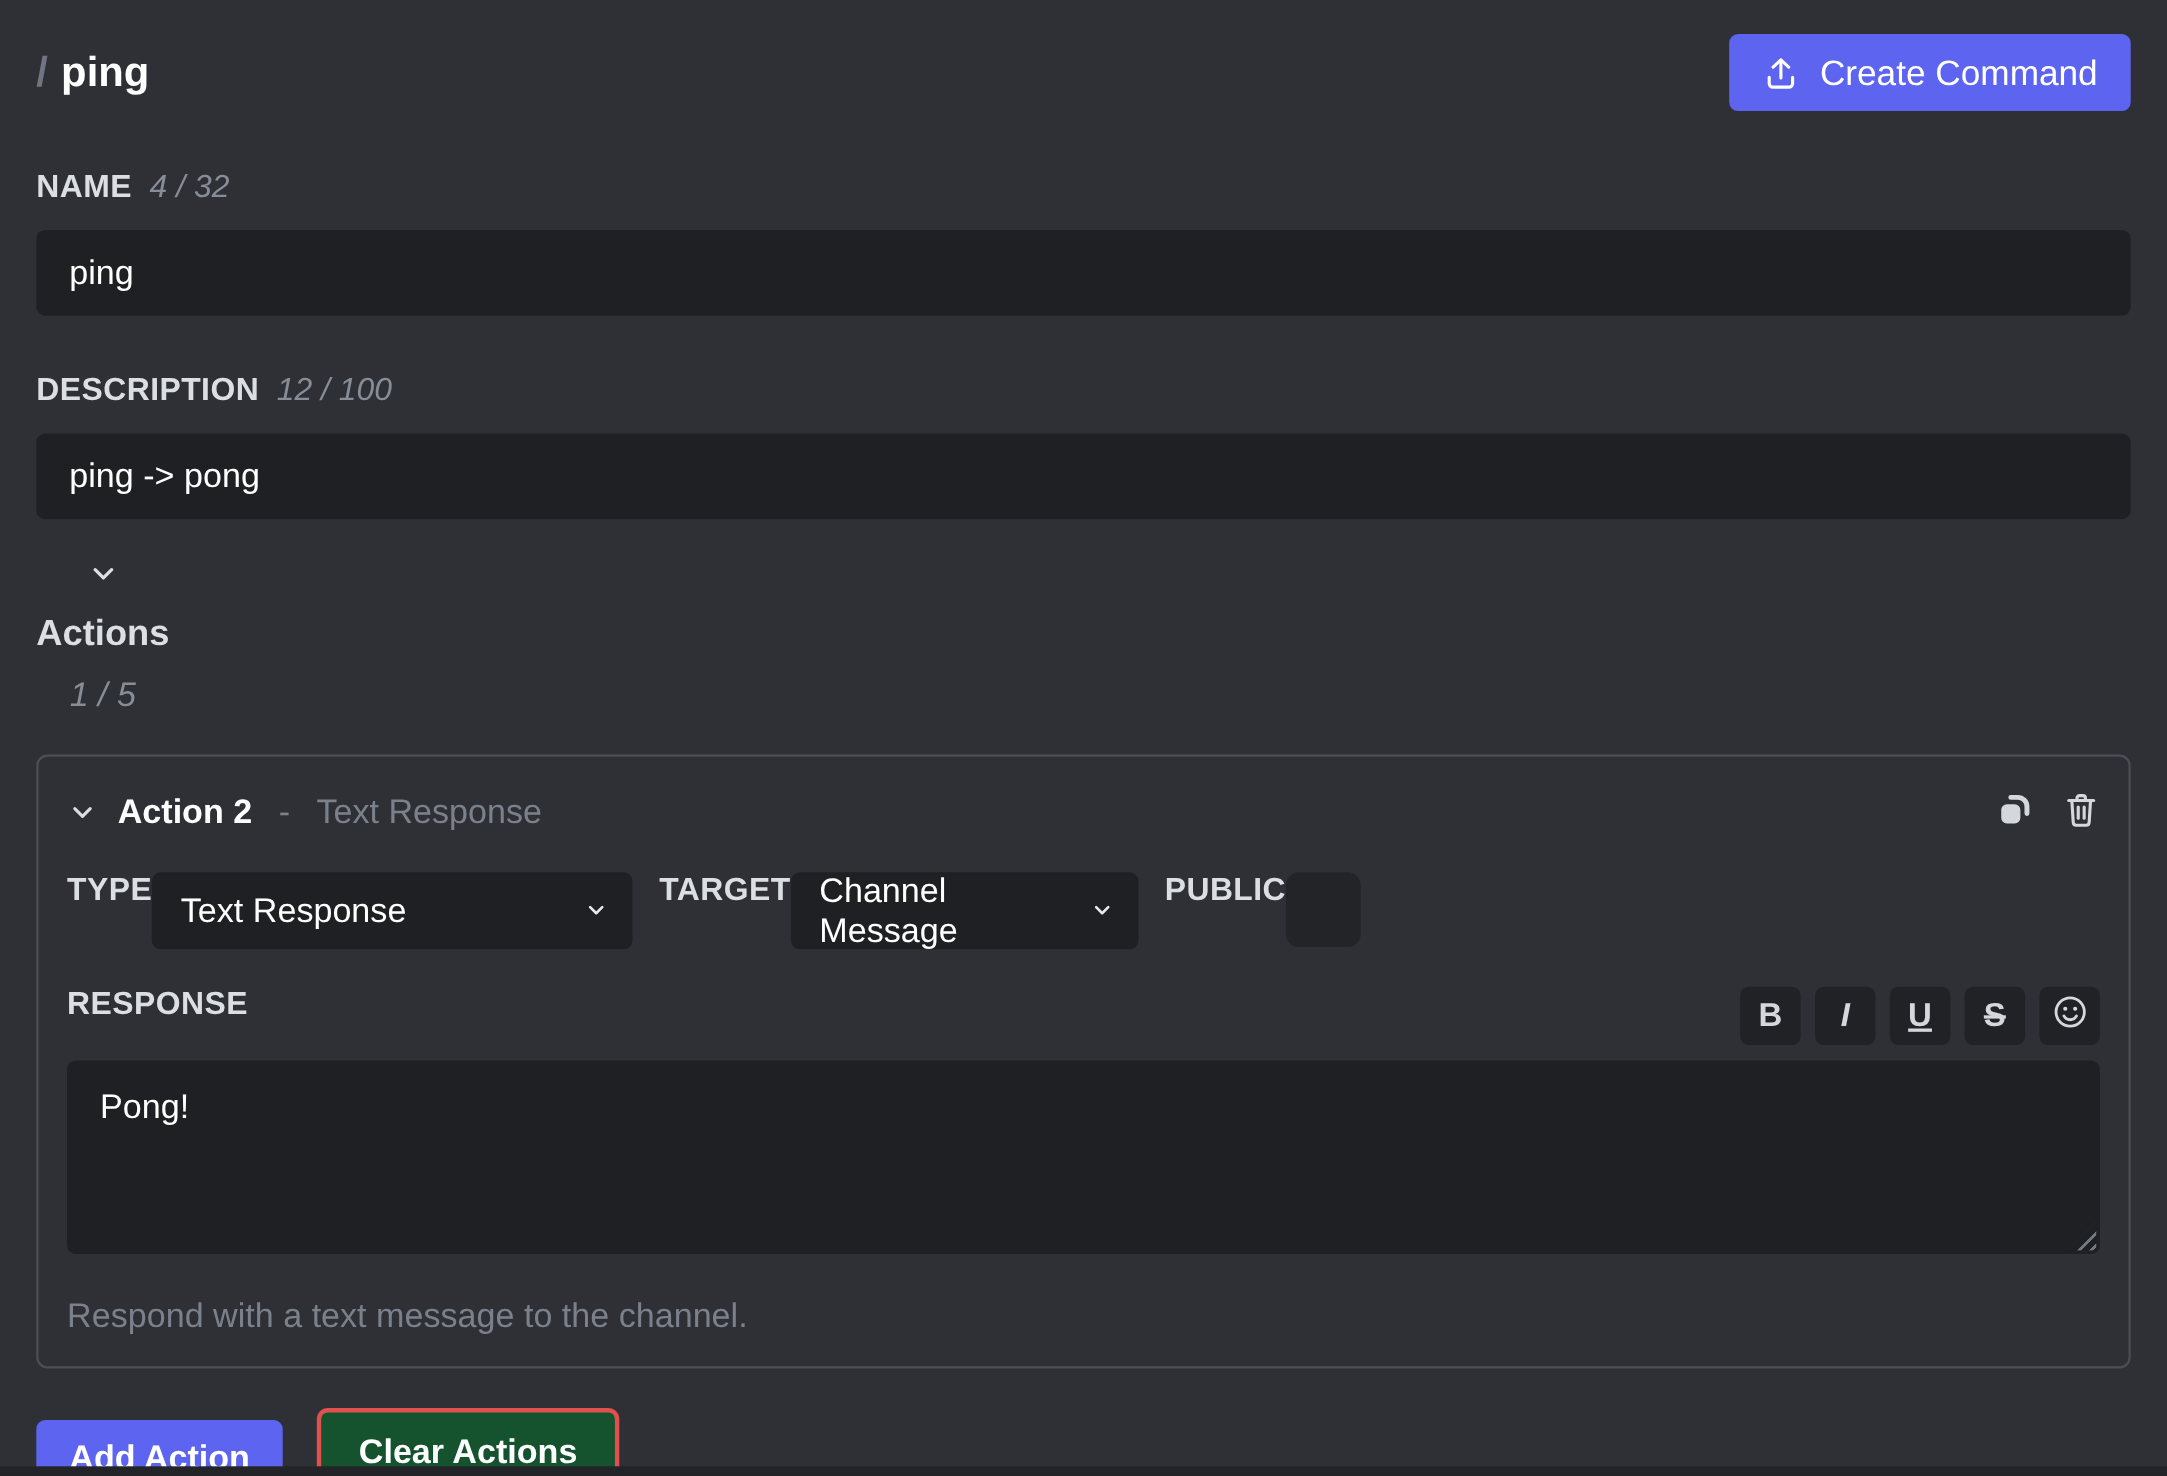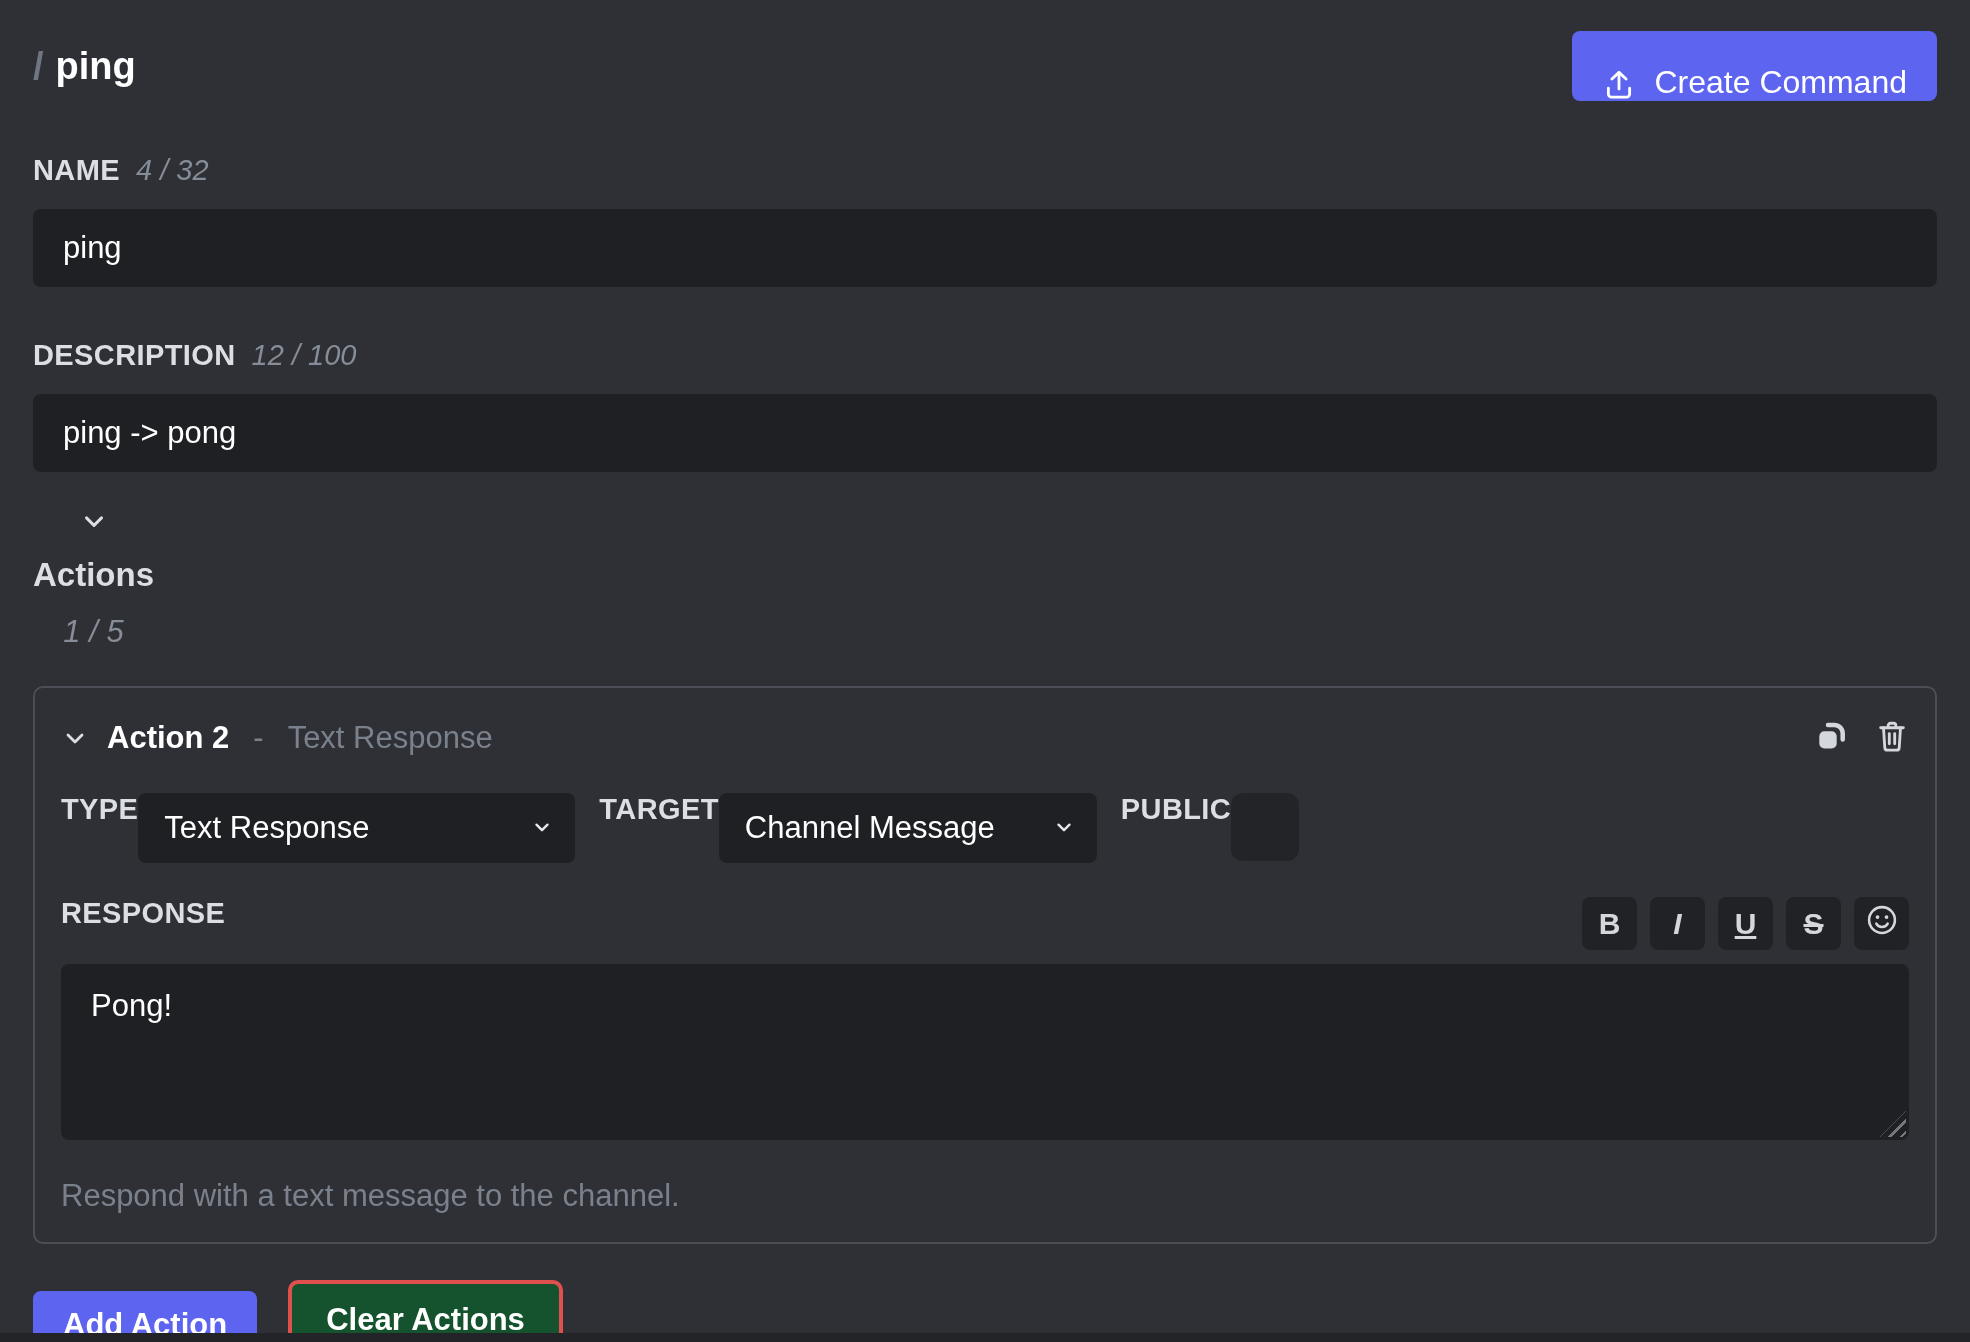--- a/index.html
+++ b/index.html
@@ -30,21 +30,21 @@
     display: flex;
     align-items: baseline;
     gap: 12px;
     font-size: 38px;
     font-weight: 700;
   }
   .title-slash { color: #6f7682; }
   .title-text  { color: #ffffff; }
   .create-btn {
     display: flex;
-    align-items: flex-end;
+    align-items: center;
     gap: 18px;
     height: 70px;
     padding: 0 30px;
     border: none;
     border-radius: 8px;
     background: #5c64f0;
     color: #ffffff;
     font-family: inherit;
     font-size: 32px;
     font-weight: 500;
@@ -169,21 +169,21 @@
     height: 70px;
     padding: 0 22px 0 26px;
     border-radius: 8px;
     background: #1f2024;
     color: #ffffff;
     font-size: 31px;
     cursor: pointer;
   }
   .select-box .sel-chev { color: #e6e8ea; margin-left: 18px; }
   .col-type .select-box   { width: 437px; }
-  .col-target .select-box { width: 378px; }
+  .col-target .select-box { width: 316px; }
   .checkbox {
     width: 68px;
     height: 68px;
     border-radius: 12px;
     background: #232428;
     cursor: pointer;
   }
 
   
   .response-header {

